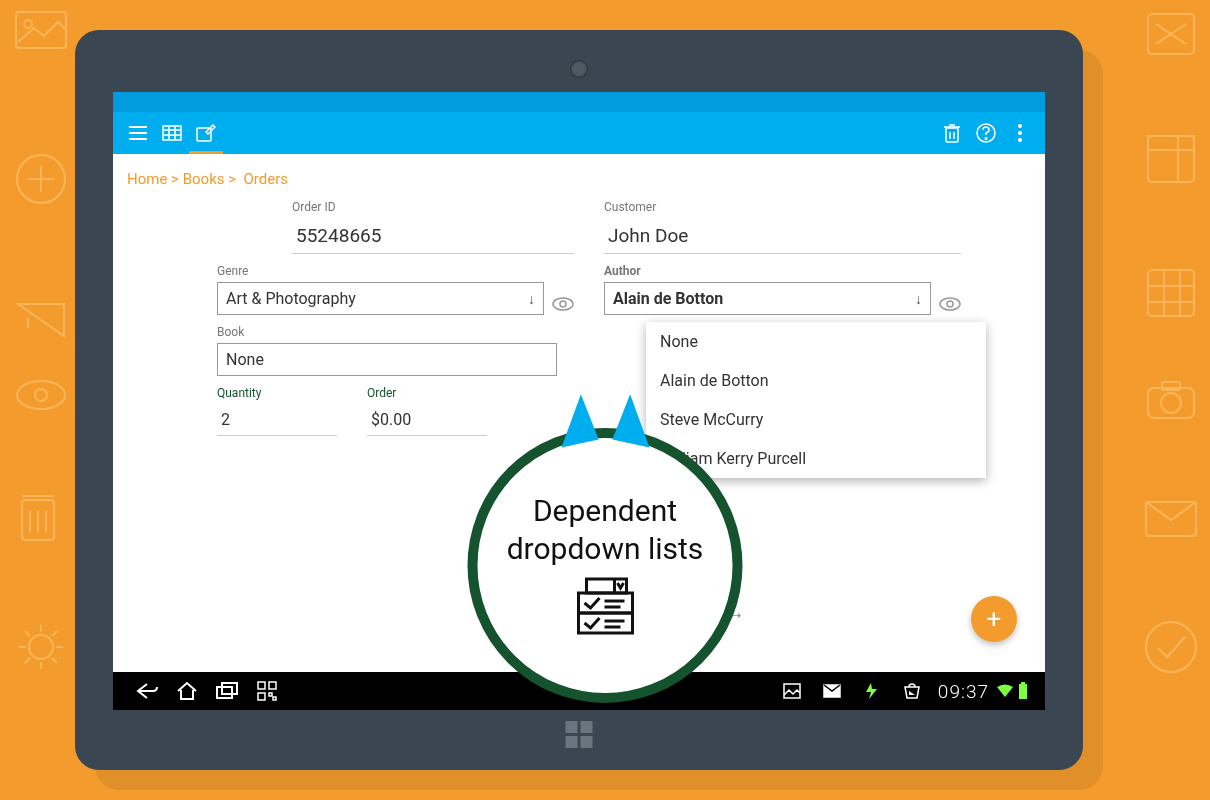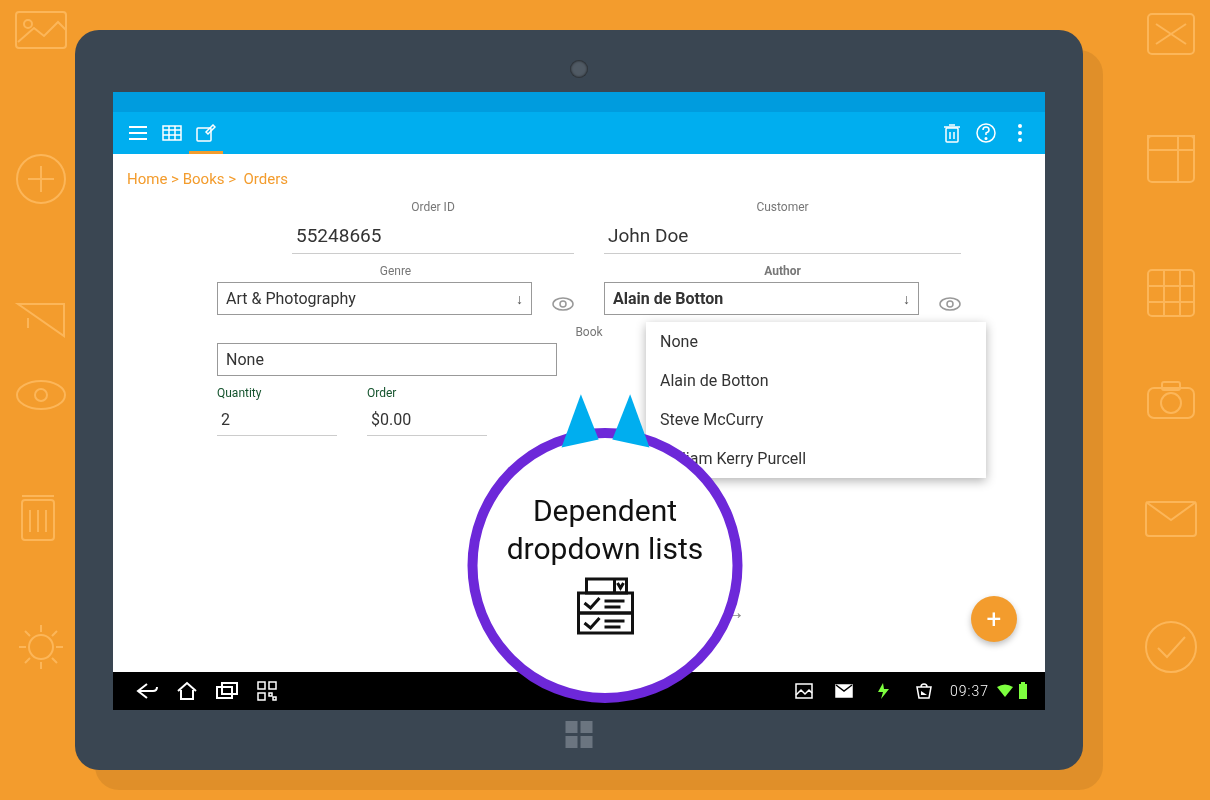--- a/index.html
+++ b/index.html
@@ -23,53 +23,53 @@
 .toolbar .spacer{flex:1;}
 .toolbar .active{border-bottom:3px solid #F39C2D;padding-top:3px;}
 
 
 .content{padding:16px 14px 0 14px;position:relative;height:calc(100% - 62px - 38px);}
 .breadcrumb{color:#F39C2D;font-size:15px;margin-bottom:12px;}
 .breadcrumb span{color:#F39C2D;}
 
 .form{display:grid;grid-template-columns:1fr 1fr;gap:10px 30px;padding:0 70px 0 90px;}
 .field{display:flex;flex-direction:column;}
-.field .lbl{font-size:12px;color:#777;margin-bottom:4px;text-align:center;}
+.field .lbl{font-size:12px;color:#777;margin-bottom:4px;}
 .field .val{font-size:19px;color:#333;padding:6px 4px;border-bottom:1px solid #ccc;}
 
-.combo-wrap{display:flex;align-items:flex-end;gap:20px;}
+.combo-wrap{display:flex;align-items:flex-end;gap:8px;}
 .combo{flex:1;border:1px solid #999;padding:6px 8px;font-size:16px;color:#333;display:flex;align-items:center;justify-content:space-between;background:#fff;}
 .combo .arrow{font-size:14px;color:#555;}
 .eye{width:22px;height:22px;color:#999;display:flex;align-items:center;justify-content:center;}
 
 .row3{grid-column:1/3;display:flex;gap:30px;align-items:flex-end;}
 .row3 .mini{display:flex;flex-direction:column;}
 .row3 .mini .lbl{font-size:12px;color:#14532d;margin-bottom:4px;}
 .row3 .mini .val{font-size:16px;color:#333;padding:6px 4px;border-bottom:1px solid #ccc;width:120px;}
 
 .dropdown-popup{position:absolute;left:533px;top:168px;width:340px;background:#fff;box-shadow:0 3px 10px rgba(0,0,0,0.3);z-index:5;}
 .dropdown-popup .opt{padding:10px 14px;font-size:16px;color:#333;cursor:pointer;}
 
 .fab{position:absolute;right:28px;bottom:30px;width:46px;height:46px;background:#F39C2D;border-radius:50%;box-shadow:0 3px 6px rgba(0,0,0,0.25);display:flex;align-items:center;justify-content:center;color:#fff;font-size:26px;}
 .nextarrow{position:absolute;right:300px;bottom:48px;color:#888;font-size:20px;}
 
 
 .callout{position:absolute;left:50%;top:428px;transform:translateX(-50%);z-index:10;}
-.bubble{width:275px;height:275px;background:#fff;border:10px solid #6d28d9;border-radius:50%;display:flex;flex-direction:column;align-items:center;justify-content:center;text-align:center;padding:20px;}
+.bubble{width:275px;height:275px;background:#fff;border:10px solid #14532d;border-radius:50%;display:flex;flex-direction:column;align-items:center;justify-content:center;text-align:center;padding:20px;}
 .bubble .title{font-size:30px;color:#111;line-height:1.25;margin-bottom:10px;}
 .peak{position:absolute;top:-32px;left:50%;transform:translateX(-50%);width:0;height:0;}
 .peak.left{border-left:30px solid transparent;border-right:8px solid transparent;border-bottom:48px solid #00AEEF;transform:translateX(-130%) rotate(-12deg);}
 .peak.right{border-left:8px solid transparent;border-right:30px solid transparent;border-bottom:48px solid #00AEEF;transform:translateX(30%) rotate(12deg);}
 .peak.left::after,.peak.right::after{content:"";}
 
 
 .navbar{position:absolute;bottom:0;left:0;right:0;height:38px;background:#000;display:flex;align-items:center;padding:0 14px;color:#fff;}
 .navbar .nico{width:40px;height:38px;display:flex;align-items:center;justify-content:center;}
 .navbar .nspacer{flex:1;}
-.navbar .clock{font-size:14px;font-weight:300;letter-spacing:1px;margin:0 6px;}
+.navbar .clock{font-size:19px;font-weight:300;letter-spacing:1px;margin:0 6px;}
 
 svg{display:block;}
 </style>
 </head>
 <body>
 
 <div class="bg">
 
   <div class="bg-icons">
     <svg style="left:14px;top:10px" width="54" height="40">

